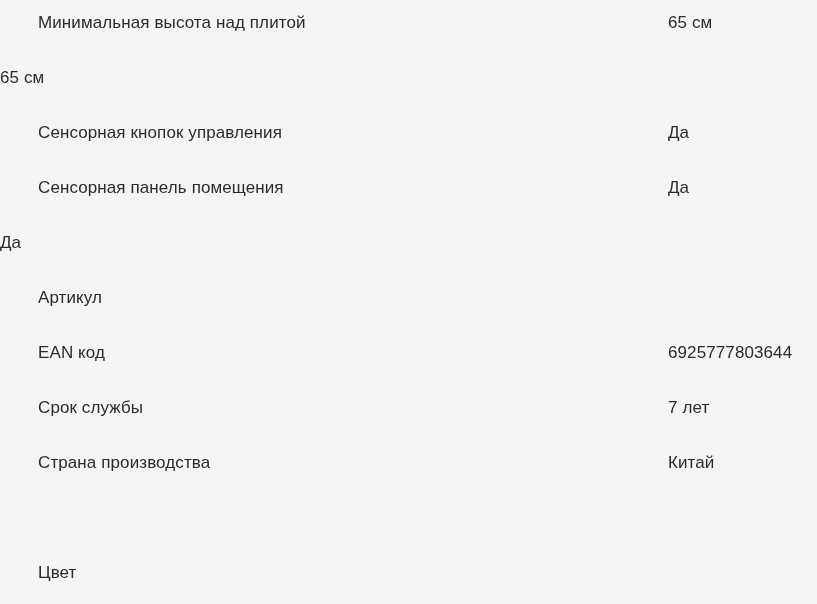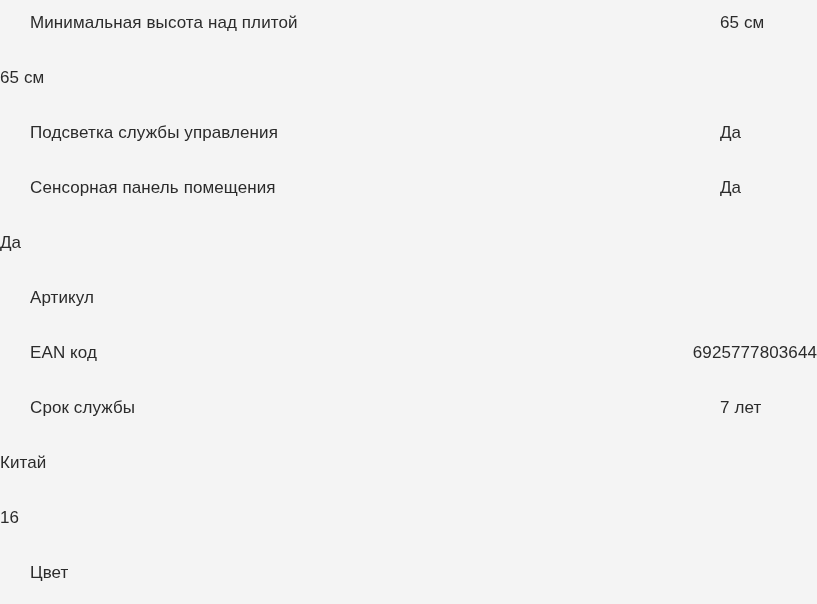--- a/index.html
+++ b/index.html
@@ -21,22 +21,22 @@
     height: 55px;
     display: flex;
     align-items: center;
     font-size: 17px;
     font-weight: 300;
     color: #2b2b2b;
     letter-spacing: 0.1px;
   }
   .spec-label {
     box-sizing: border-box;
-    width: 720px;
-    padding-left: 30px;
+    width: 668px;
+    padding-left: 38px;
     white-space: nowrap;
     overflow: hidden;
   }
   .spec-value {
     flex: 1;
     white-space: nowrap;
   }
 </style>
 </head>
 <body>
@@ -46,21 +46,21 @@
   <div class="spec-row">
     <div class="spec-label">Минимальная высота над плитой</div>
     <div class="spec-value">65 см</div>
   </div>
 
   <div class="spec-row">
     <div class="spec-value">65 см</div>
   </div>
 
   <div class="spec-row">
-    <div class="spec-label">Подсветка службы управления</div>
+    <div class="spec-label">Сенсорная кнопок управления</div>
     <div class="spec-value">Да</div>
   </div>
 
   <div class="spec-row">
     <div class="spec-label">Сенсорная панель помещения</div>
     <div class="spec-value">Да</div>
   </div>
 
   <div class="spec-row">
     <div class="spec-value">Да</div>
@@ -74,24 +74,24 @@
     <div class="spec-label">EAN код</div>
     <div class="spec-value">6925777803644</div>
   </div>
 
   <div class="spec-row">
     <div class="spec-label">Срок службы</div>
     <div class="spec-value">7 лет</div>
   </div>
 
   <div class="spec-row">
+    <div class="spec-label">Страна производства</div>
     <div class="spec-value">Китай</div>
   </div>
 
   <div class="spec-row">
-    <div class="spec-value">16</div>
   </div>
 
   <div class="spec-row">
     <div class="spec-label">Цвет</div>
   </div>
 
 </div>
 
 </body></html>

